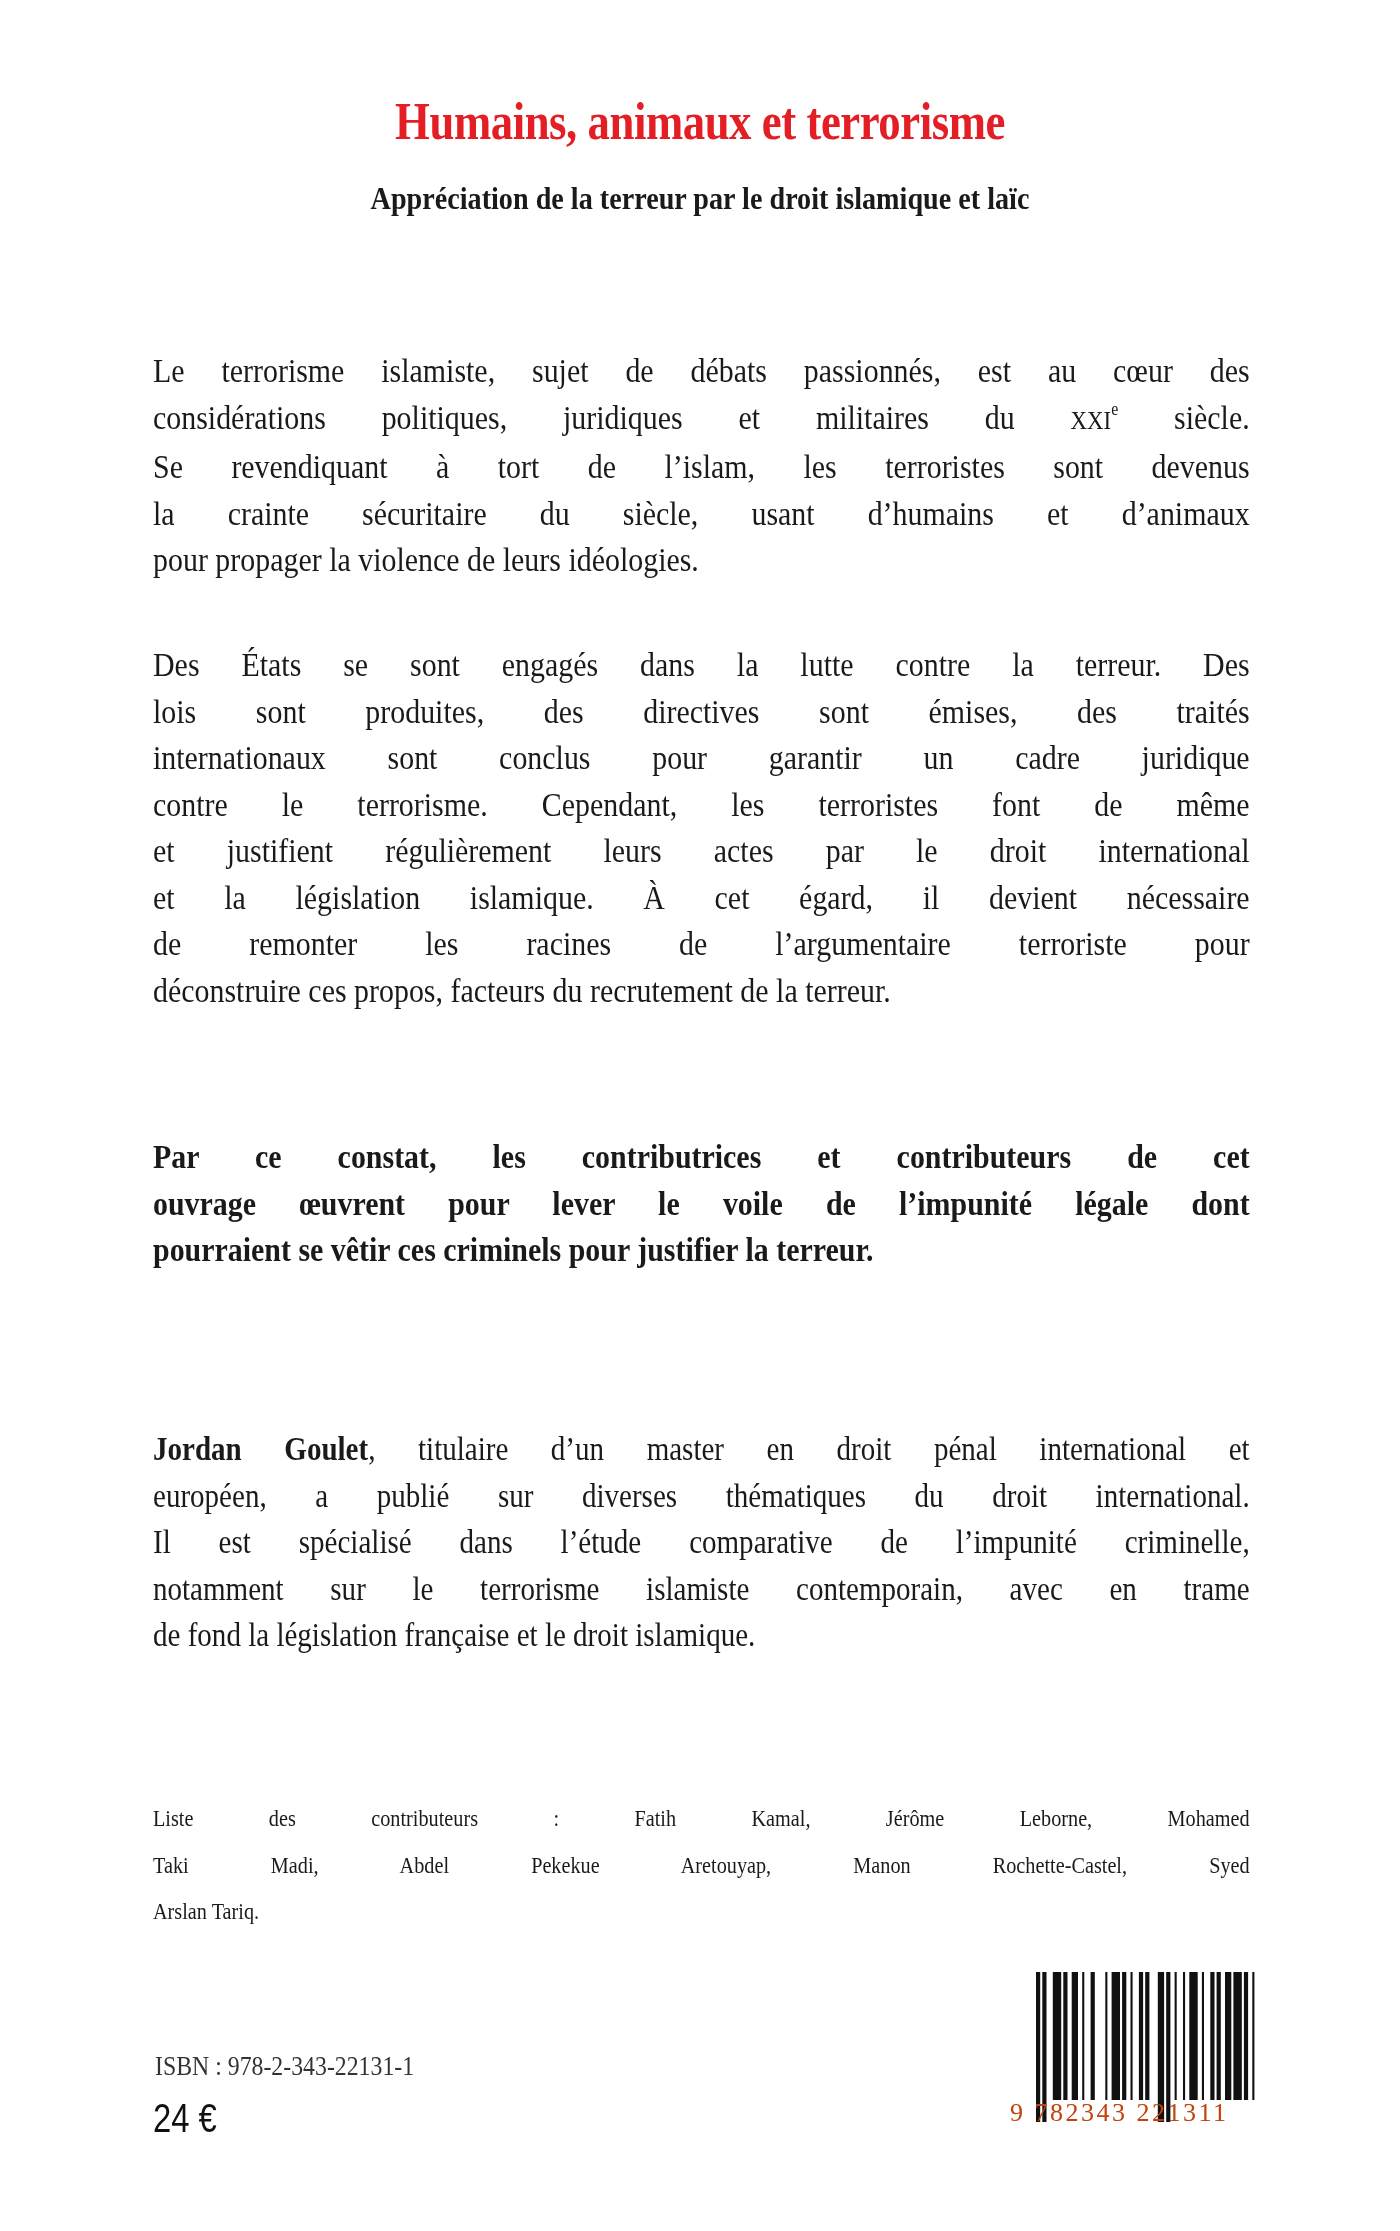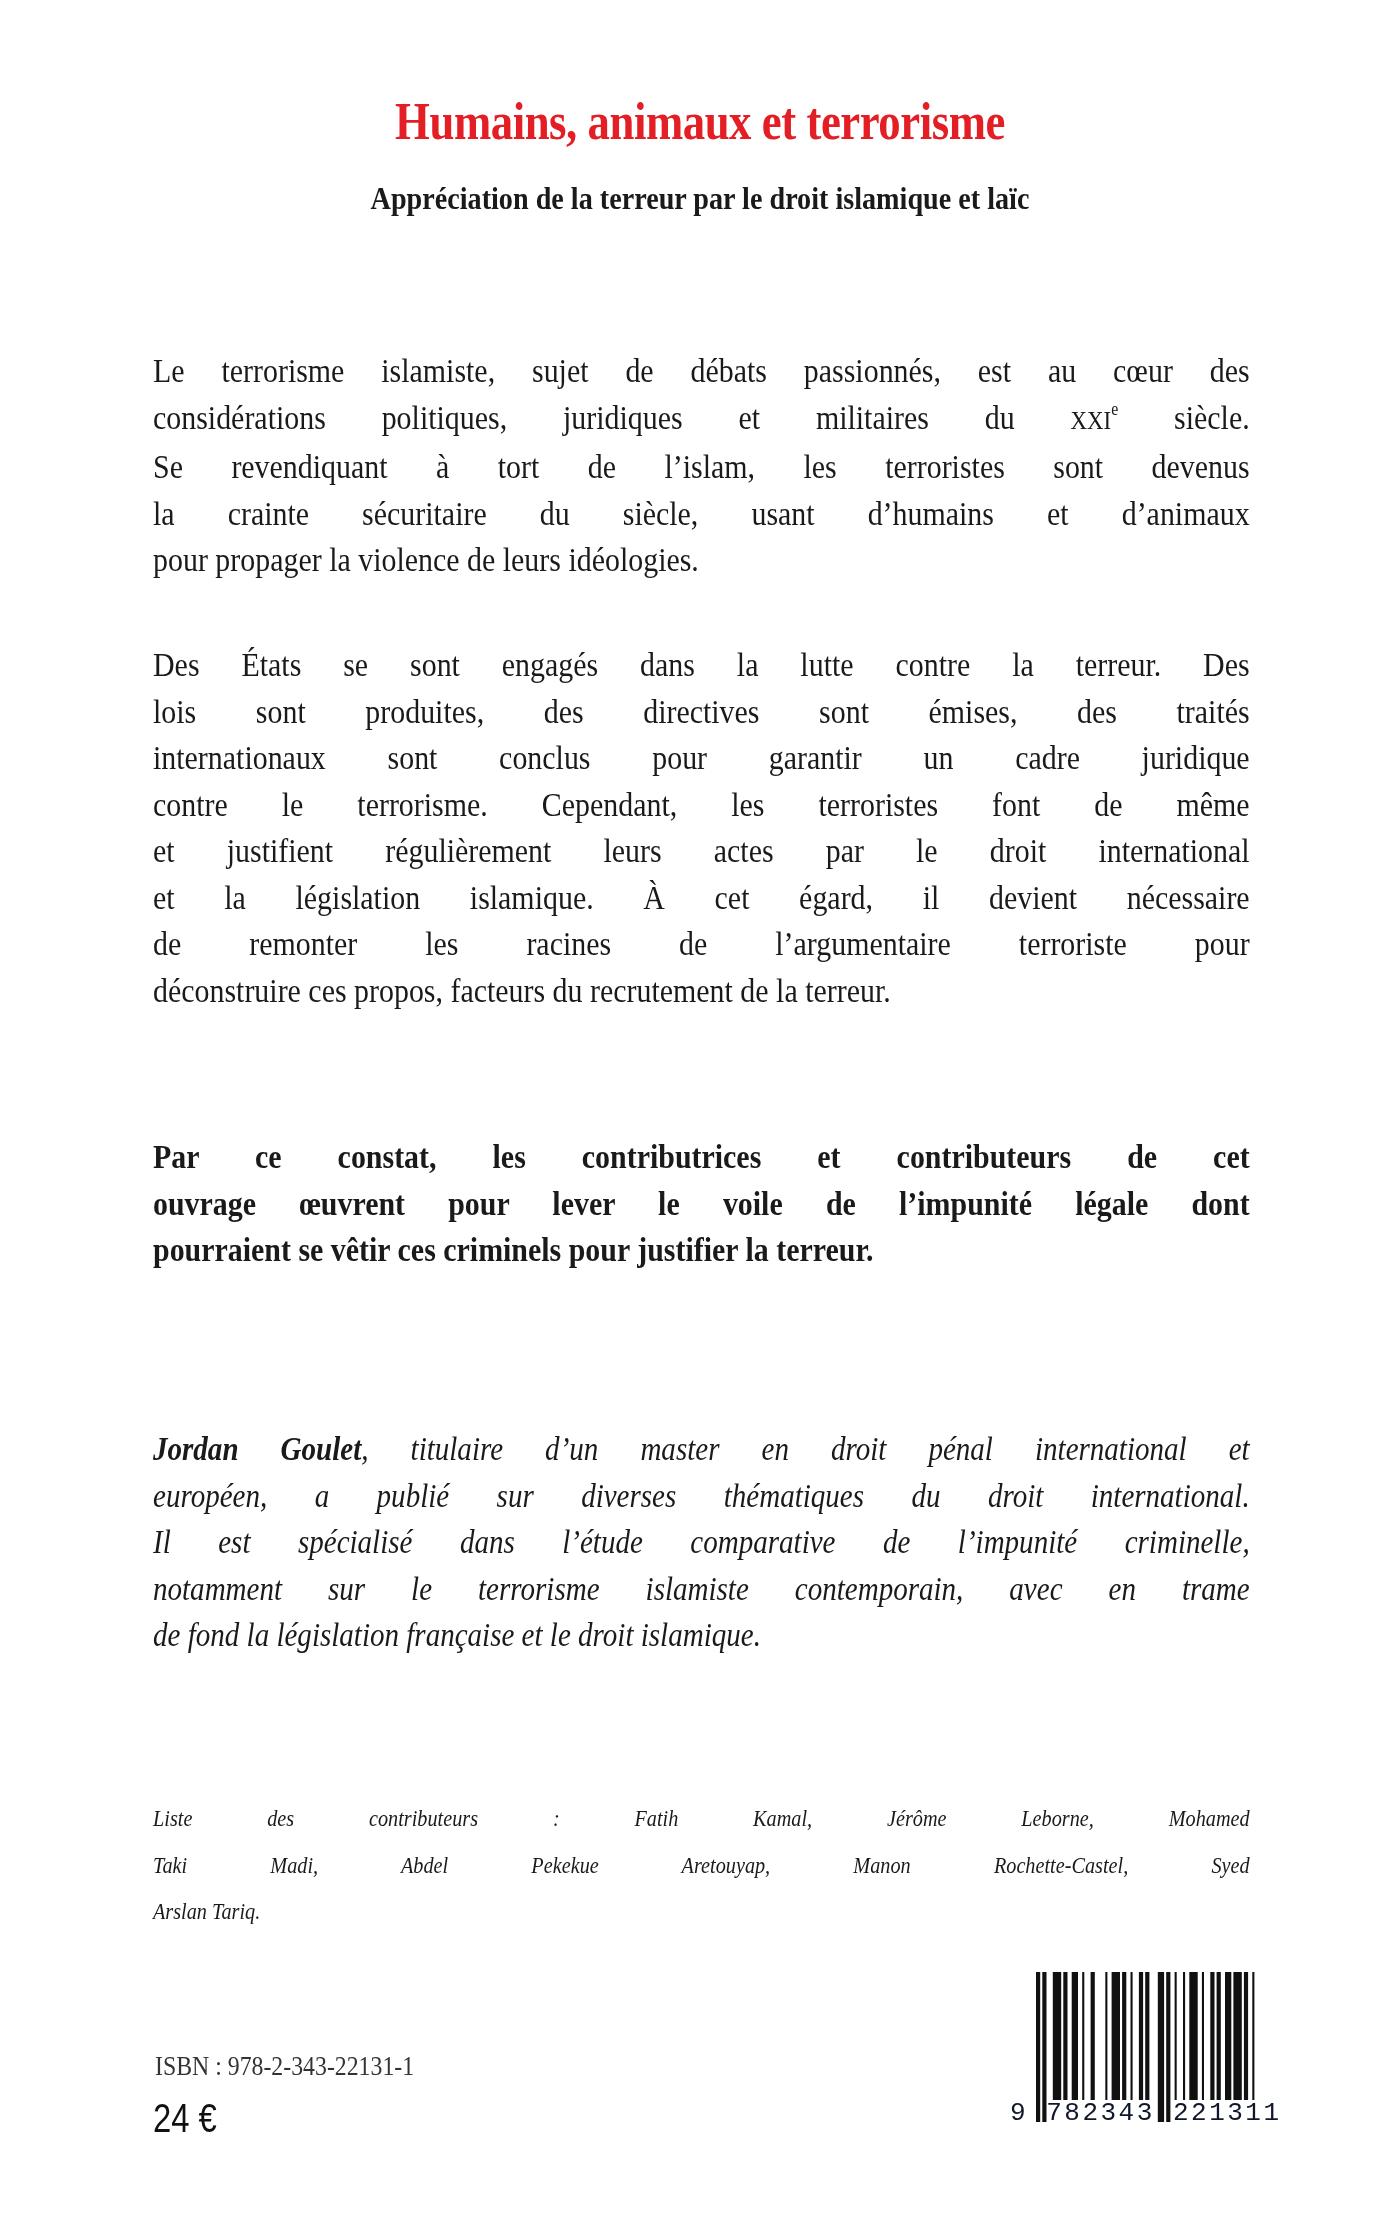--- a/index.html
+++ b/index.html
@@ -15,39 +15,38 @@
     font-family: "Liberation Serif", serif; font-weight: bold; font-size: 32px;
     color: #1a1a1a; transform: scaleX(0.88); transform-origin: center; white-space: nowrap;
   }
   .body-text {
     position: absolute; left: 153px; width: 1097px;
     font-family: "Liberation Serif", serif; font-size: 34px; line-height: 46.5px;
     color: #1a1a1a; text-align: justify; text-align-last: left; margin-top: 48px;
   }
   .body-text .line { display: block; text-align: justify; text-align-last: justify; white-space: nowrap; }
   .body-text .line.last { text-align-last: left; }
-  .italic { font-style: italic; }
+  .italic { }
   sup.small { font-size: 18px; vertical-align: 14px; line-height: 0; }
   .scx { display: inline-block; transform: scaleX(0.88); transform-origin: left; width: 113.6%; }
   .isbn {
     position: absolute; left: 155px; top: 2050px;
     font-family: "Liberation Serif", serif; font-size: 28px; color: #333;
     transform: scaleX(0.85); transform-origin: left; white-space: nowrap;
   }
   .price {
     position: absolute; left: 153px; top: 2096px;
     font-family: "Liberation Sans", sans-serif; font-size: 40px; color: #111;
     transform: scaleX(0.82); transform-origin: left; white-space: nowrap;
   }
   .barcode { position: absolute; left: 1030px; top: 1972px; width: 225px; height: 155px; }
   .barcode-digits {
     position: absolute; left: 1010px; top: 2098px; width: 250px;
-    font-family: Liberation Mono, monospace; font-size: 26px; color: #0f172a; letter-spacing: 2.5px;
+    font-family: Liberation Serif, serif; font-size: 26px; color: #c2410c; letter-spacing: 2.5px;
     white-space: nowrap;
-    text-align: right;
   }
 </style>
 </head>
 <body>
 
 <div class="title">Humains, animaux et terrorisme</div>
 <div class="subtitle">Appréciation de la terreur par le droit islamique et laïc</div>
 
 <div class="body-text" style="top:300px;">
   <span class="scx">

